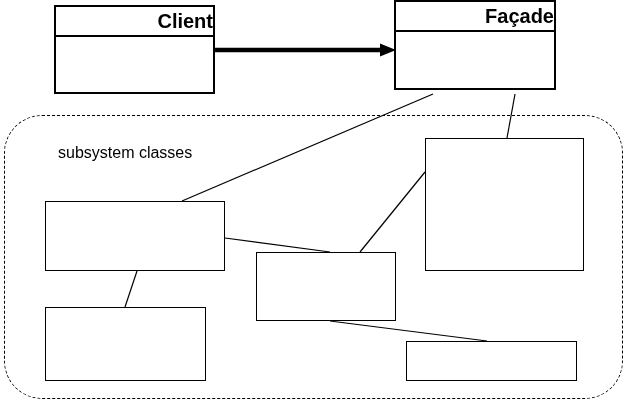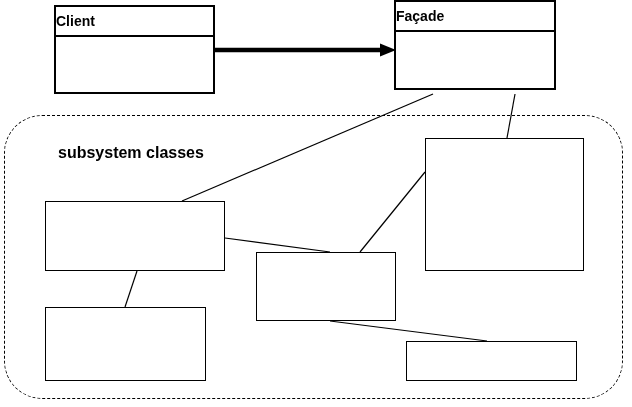--- a/index.html
+++ b/index.html
@@ -21,21 +21,21 @@
     border: 1.5px dashed #000000;
     border-radius: 38px;
     background: transparent;
     box-sizing: border-box;
   }
   .subsystem-label {
     position: absolute;
     left: 58px;
     top: 144px;
     font-size: 16px;
-    font-weight: 700;
+    font-weight: 400;
     color: #000000;
     white-space: nowrap;
   }
   
   .wires {
     position: absolute;
     left: 0;
     top: 0;
     width: 632px;
     height: 407px;
@@ -44,22 +44,22 @@
   
   .uml-class {
     position: absolute;
     background: #ffffff;
     border: 2px solid #000000;
     box-sizing: border-box;
   }
   .uml-class .uml-title {
     height: 28px;
     line-height: 28px;
-    text-align: left;
-    font-size: 14px;
+    text-align: right;
+    font-size: 20px;
     font-weight: bold;
     color: #000000;
     border-bottom: 2px solid #000000;
   }
   .uml-class .uml-body { width: 100%; }
   .uml-client { left: 54px; top: 5px;  width: 161px; height: 89px; }
   .uml-facade { left: 394px; top: 0; width: 162px; height: 90px; }
   
   .plain-box {
     position: absolute;

